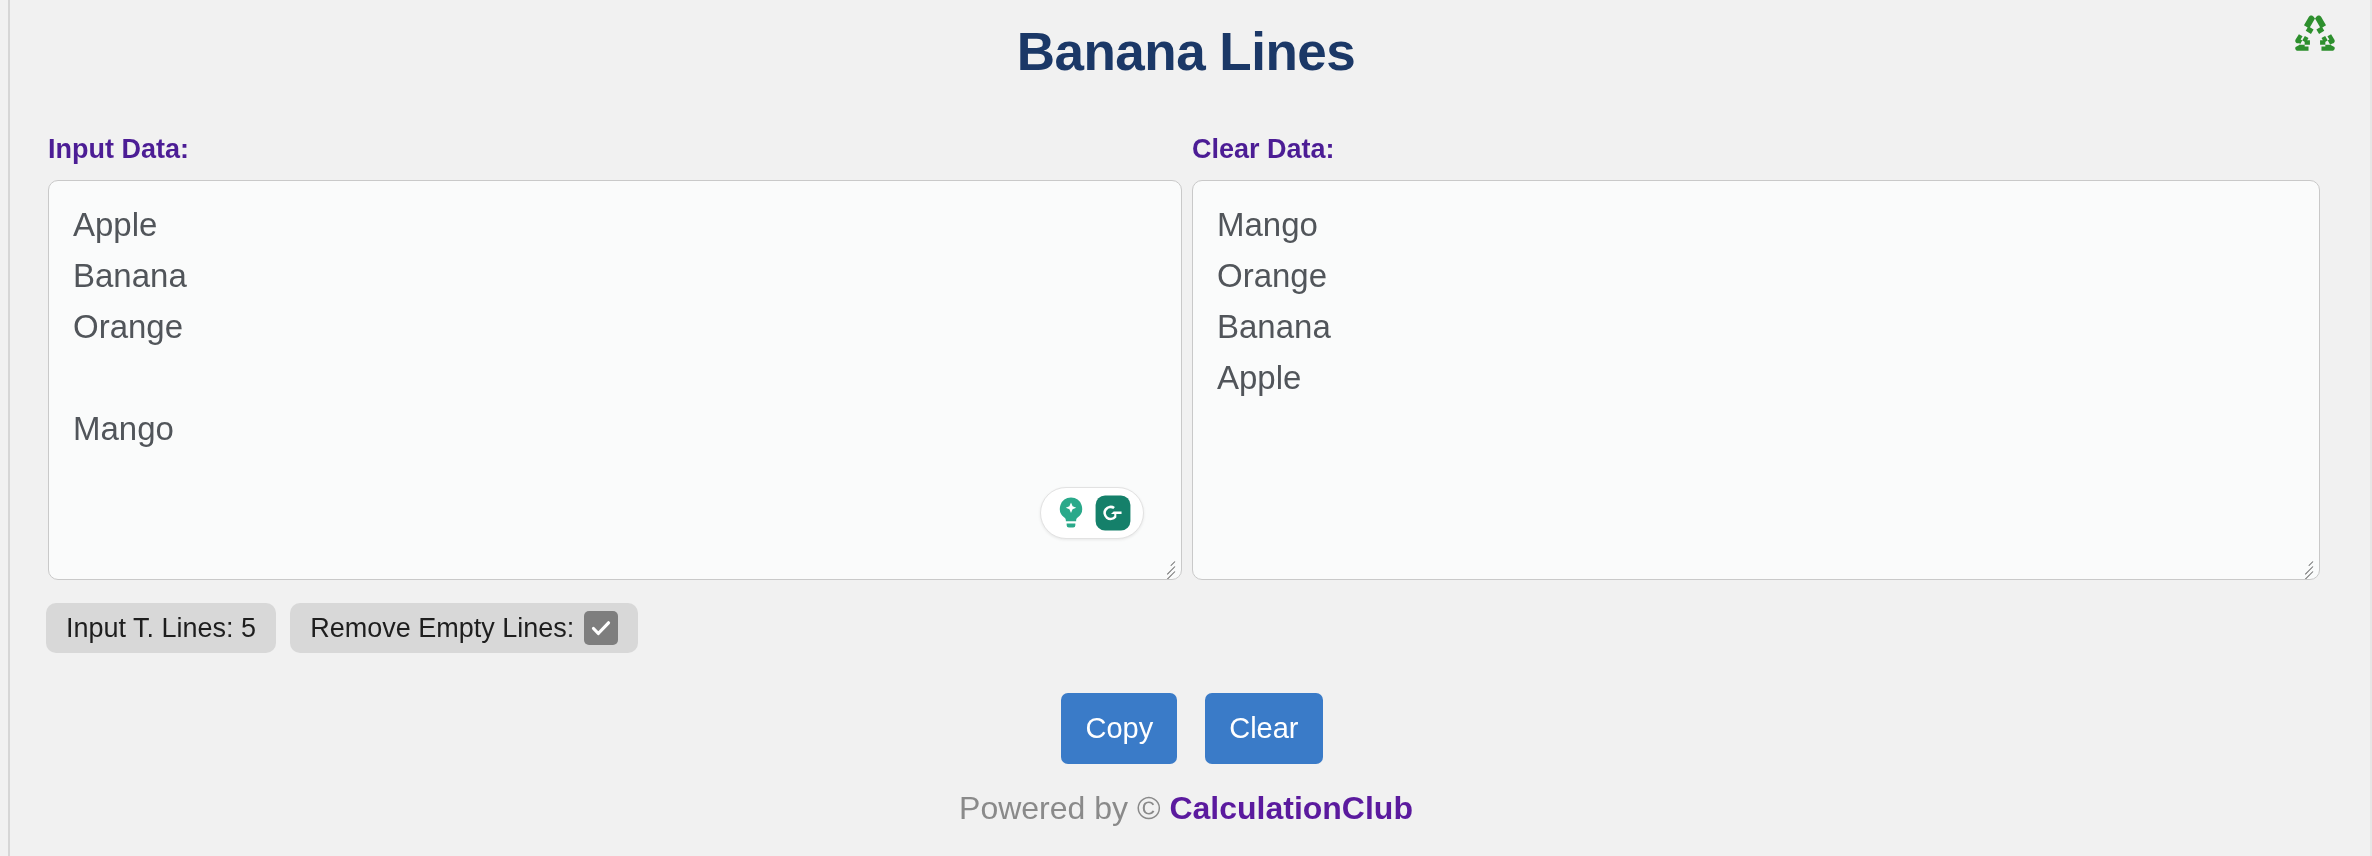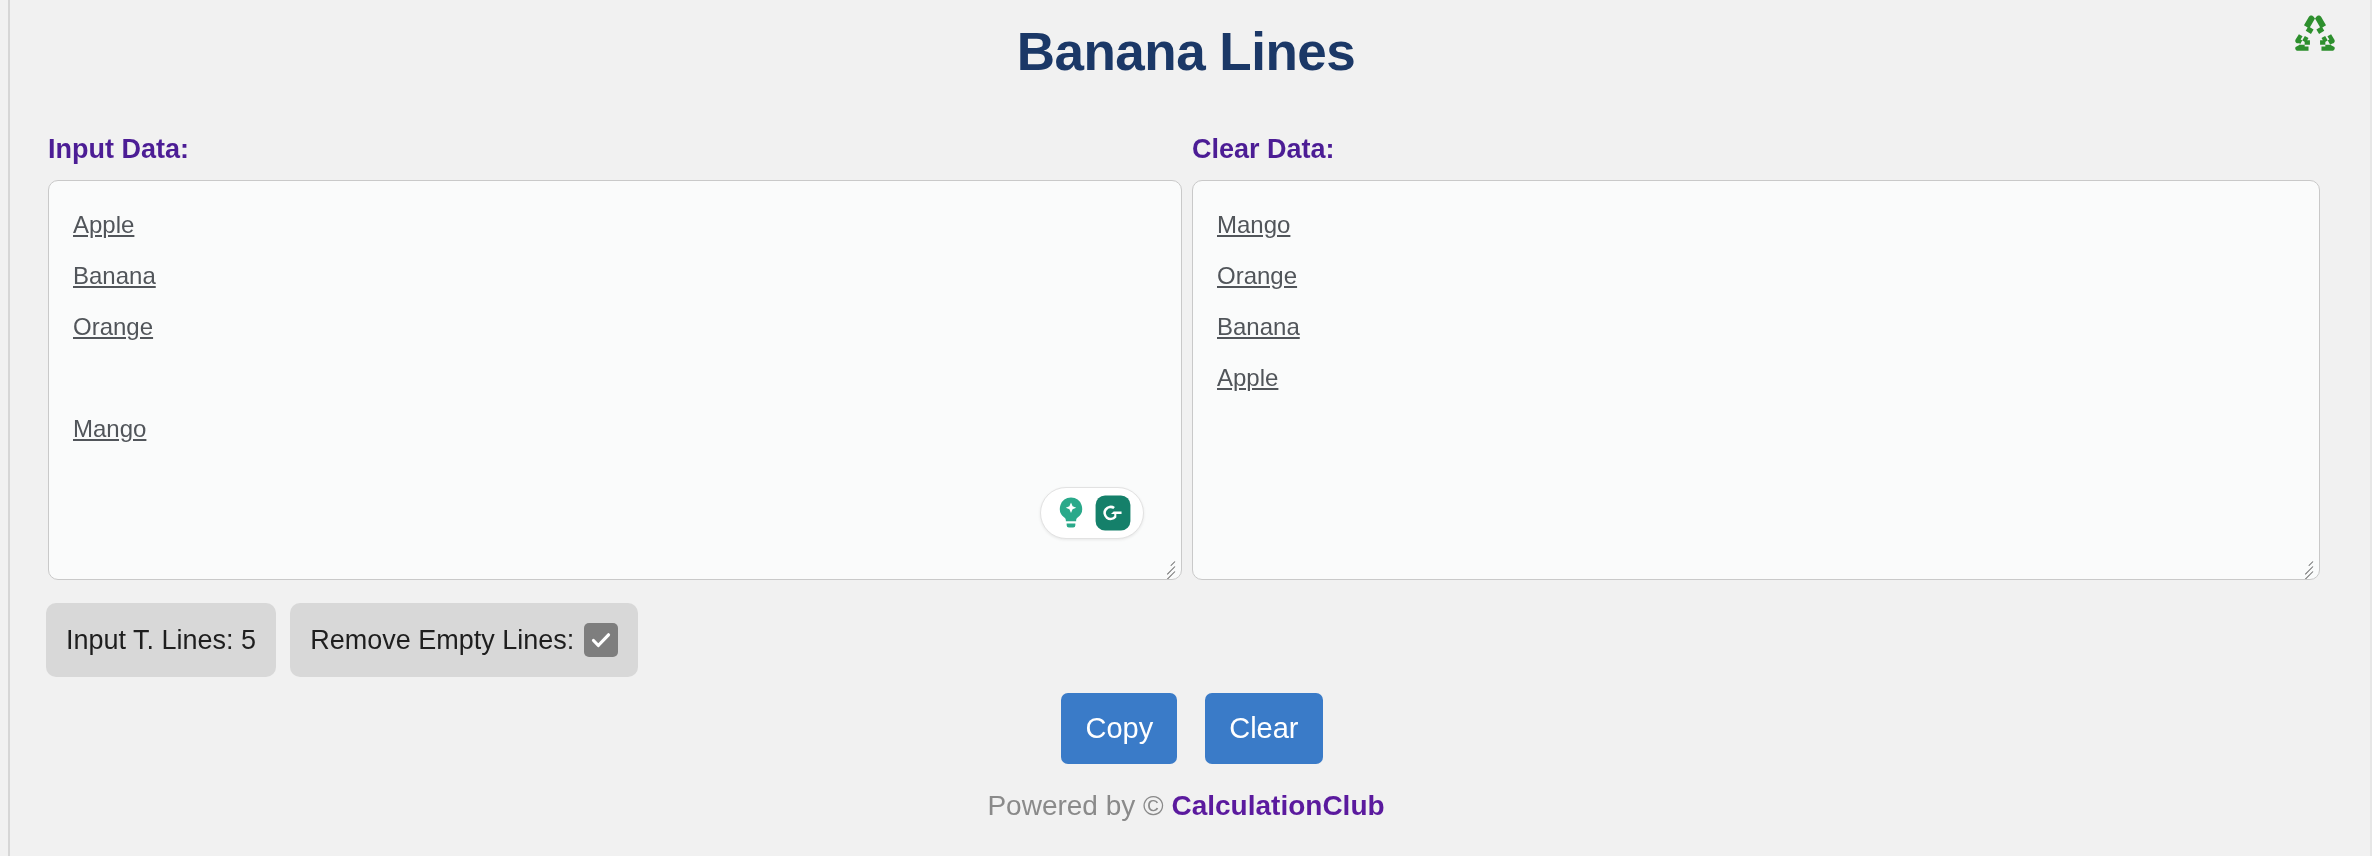--- a/index.html
+++ b/index.html
@@ -78,25 +78,24 @@
     border-radius: 10px;
     overflow: hidden;
   }
   .ta-input  { left: 48px;   top: 180px; width: 1134px; height: 400px; }
   .ta-output { left: 1192px; top: 180px; width: 1128px; height: 400px; }
 
   .ta-lines {
     position: absolute;
     left: 24px; top: 18px;
     right: 12px;
-    font-size: 24px;
+    font-size: 33px;
     line-height: 51px;
     color: #51555a;
     white-space: pre;
-    text-decoration: underline;
   }
 
   
   .resize-grip {
     position: absolute;
     right: 4px; bottom: 3px;
     width: 22px; height: 22px;
     pointer-events: none;
   }
   .resize-grip i {
@@ -131,21 +130,21 @@
   .badges {
     position: absolute;
     left: 46px; top: 603px;
     display: flex;
     align-items: stretch;
     gap: 14px;
   }
   .badge {
     background: #d8d8d8;
     border-radius: 10px;
-    height: 74px;
+    height: 50px;
     padding: 0 20px;
     display: flex;
     align-items: center;
     font-size: 27px;
     color: #1e1e1e;
     white-space: nowrap;
   }
   .badge-check { gap: 10px; }
 
   .checkbox {
@@ -182,21 +181,21 @@
     cursor: pointer;
     line-height: 71px;
   }
 
   
   .footer {
     position: absolute;
     left: 0; top: 790px;
     width: 2372px;
     text-align: center;
-    font-size: 28px;
+    font-size: 32px;
     color: #8a8a8a;
     white-space: nowrap;
   }
   .footer .brand {
     color: #5b1a9e;
     font-weight: bold;
   }
 </style>
 </head>
 <body>

